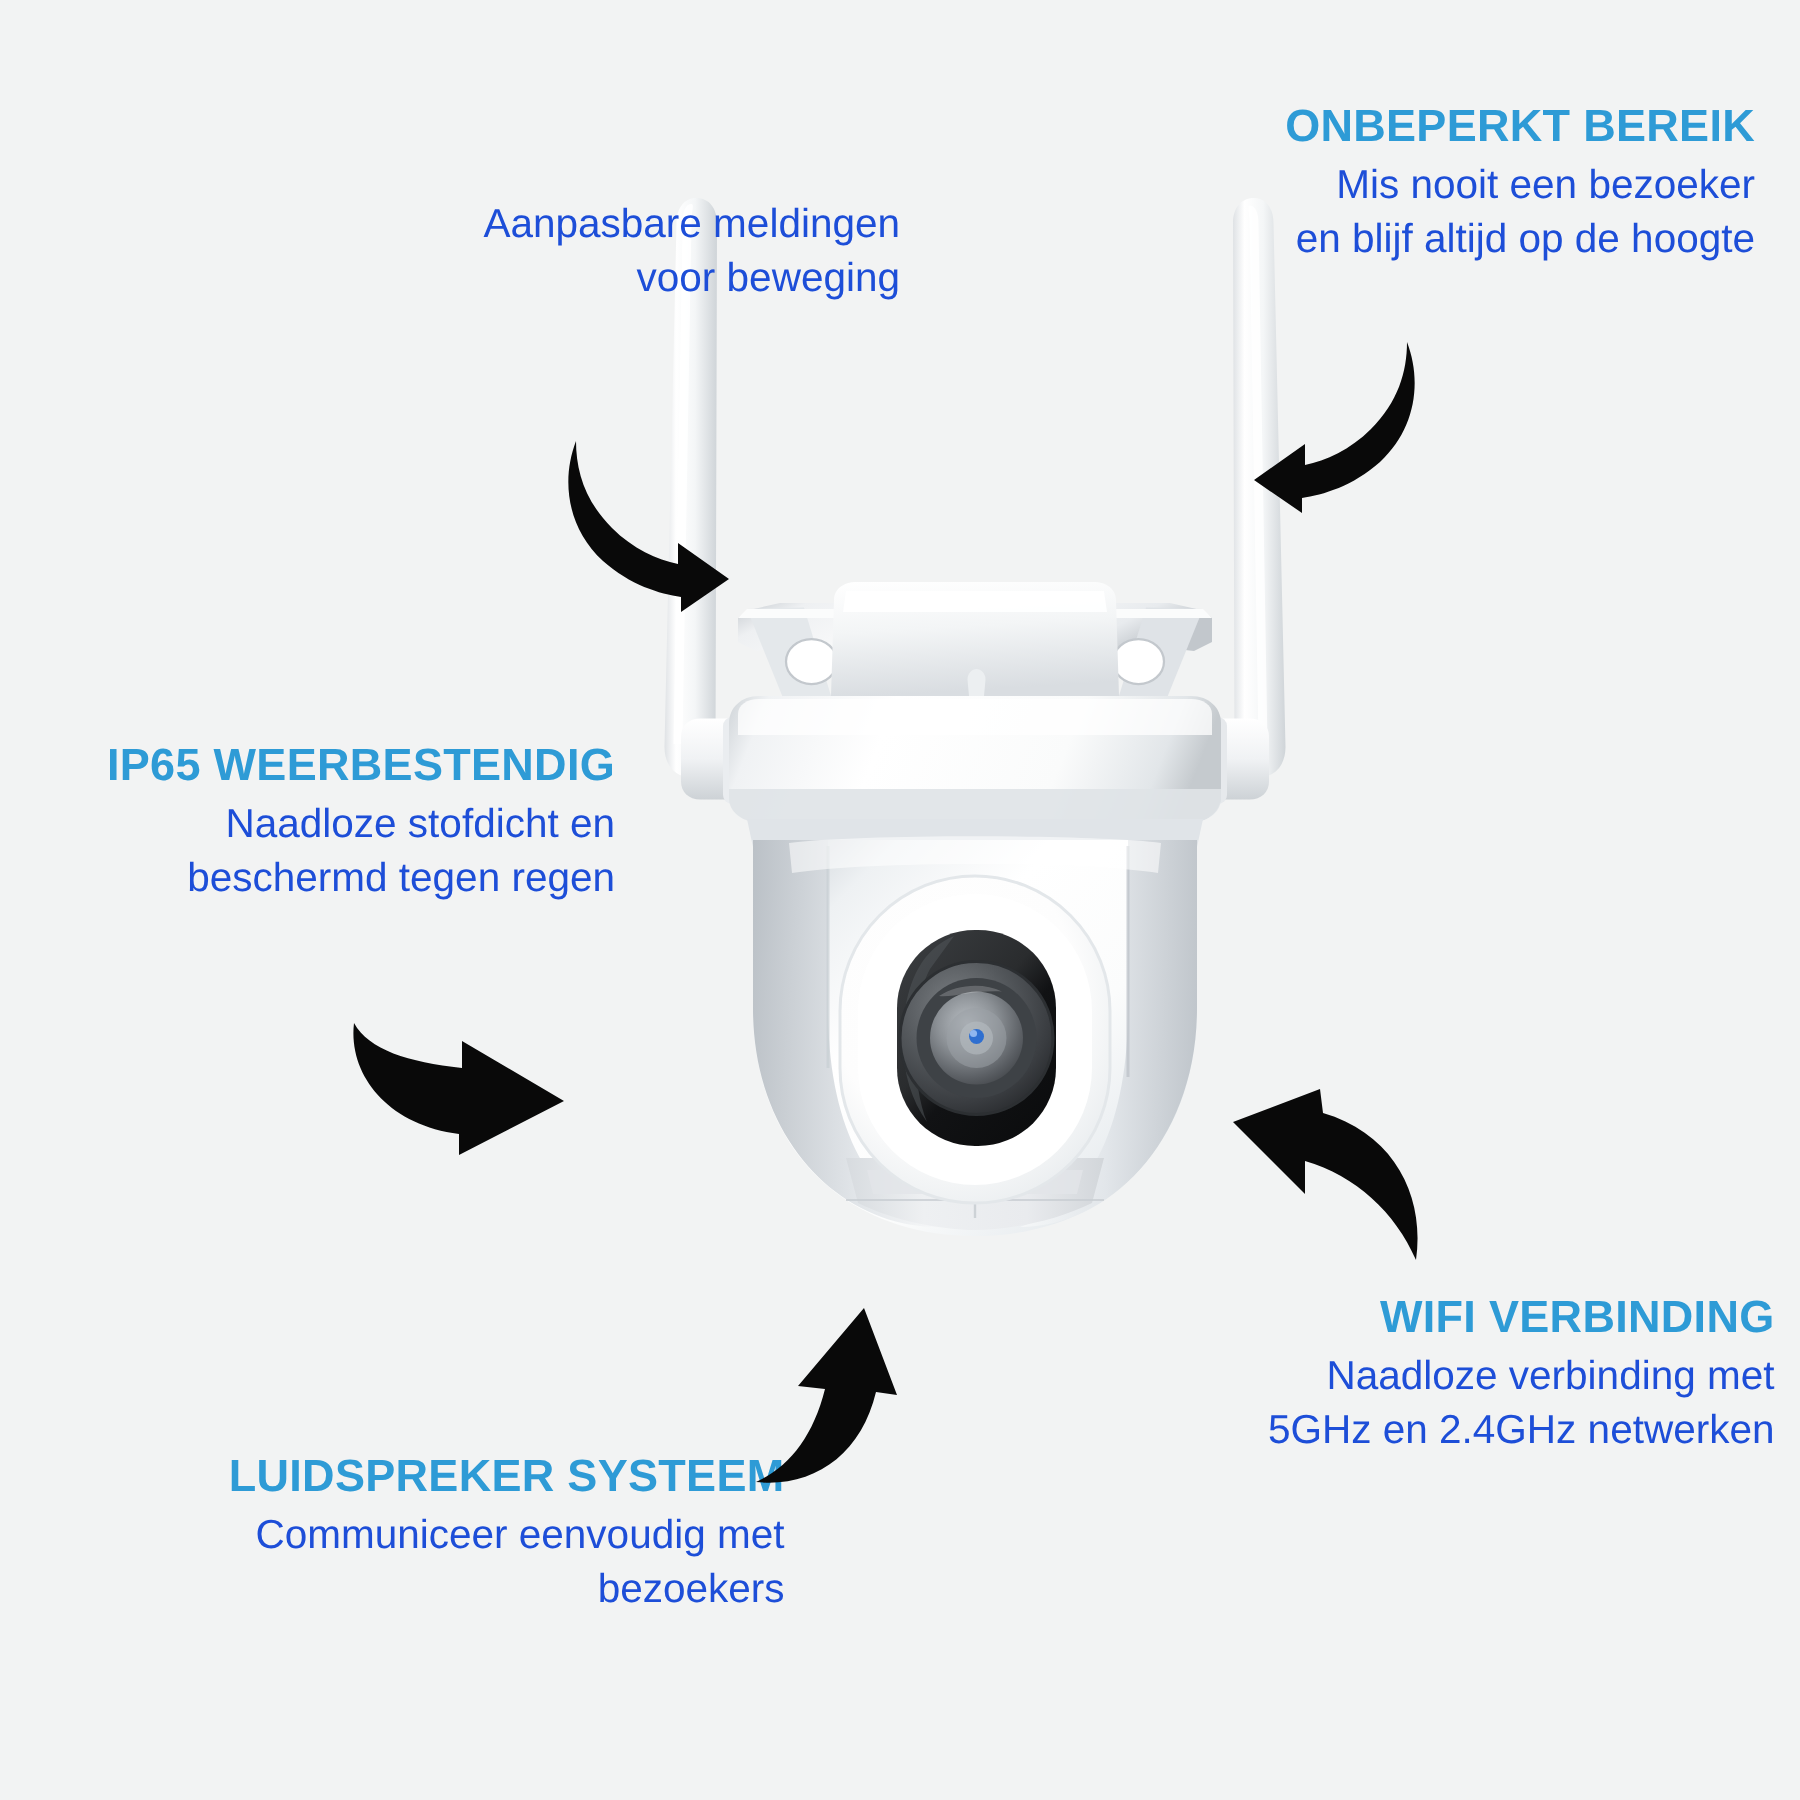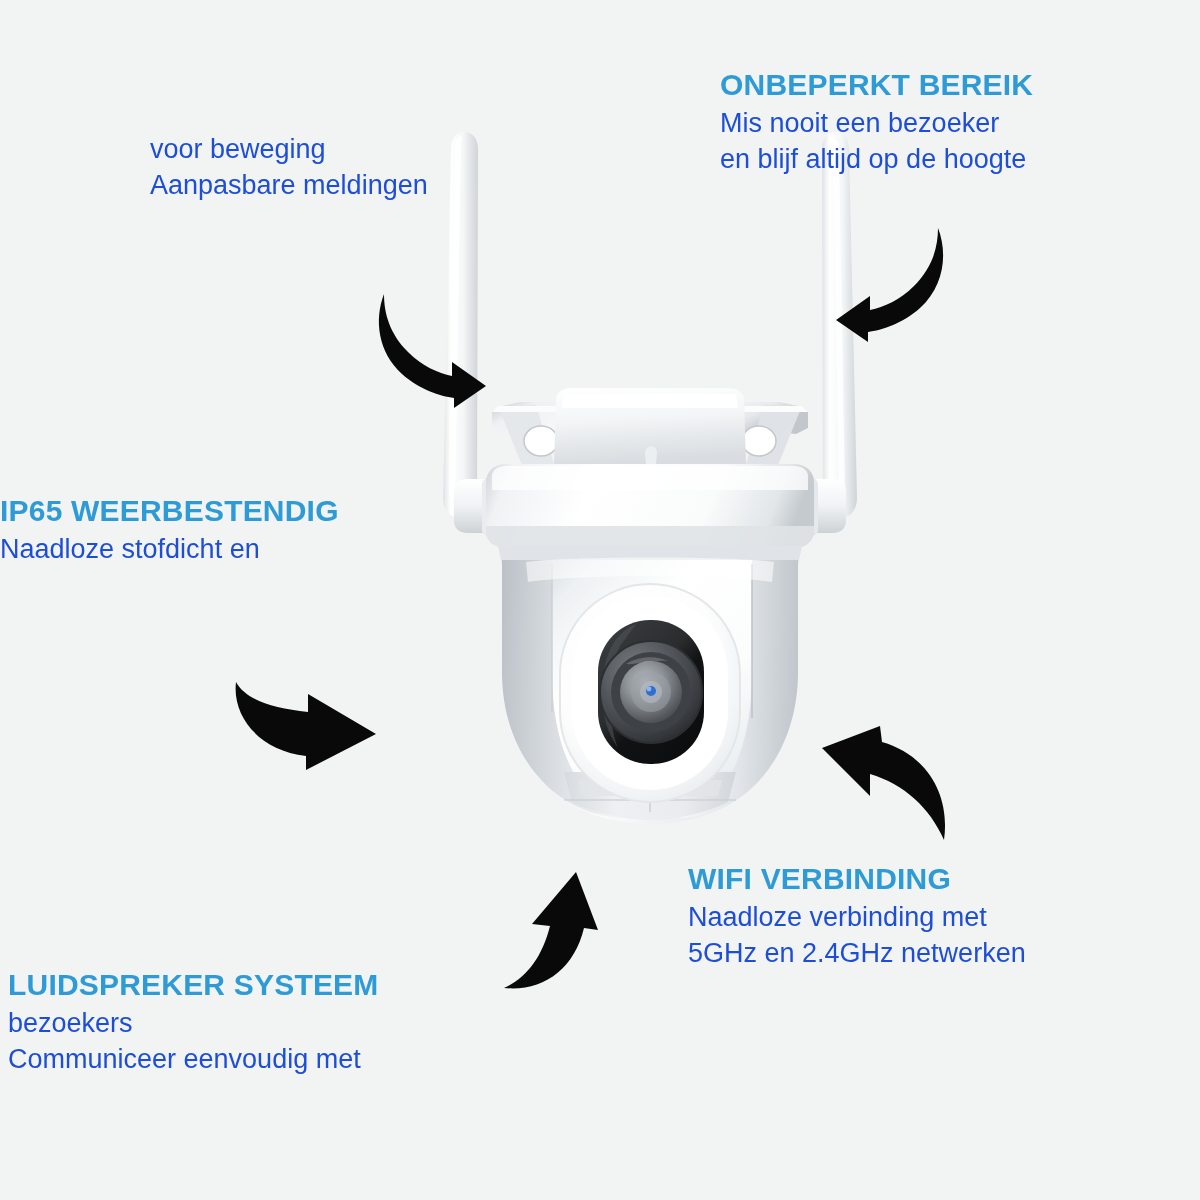--- a/index.html
+++ b/index.html
@@ -35,26 +35,26 @@
   }
   .callout .desc {
     font-size: 27px;
     font-weight: normal;
     color: #1d4ed8;
     line-height: 1.33;
     margin: 0;
   }
   .callout .desc .ln { display: block; white-space: nowrap; }
 
-  .ctr { text-align: left; }
+  .ctr { text-align: right; }
 
   #callout-motion        { left: 150px; top: 132px;  width: 450px; }
   #callout-range         { left: 720px; top: 68px;   width: 450px; }
   #callout-weather       { left: 0px;   top: 494px;  width: 410px; }
-  #callout-wifi          { left: 688px; top: 862px;  width: 465px; }
+  #callout-wifi          { left: 718px; top: 862px;  width: 465px; }
   #callout-speaker       { left: 8px;   top: 968px;  width: 515px; }
 
   
   .arrow {
     position: absolute;
     z-index: 45;
     pointer-events: none;
   }
   #arrow-motion   { left: 368px; top: 286px; width: 130px; height: 126px; }
   #arrow-range    { left: 822px; top: 220px; width: 132px; height: 128px; }
@@ -245,53 +245,54 @@
         <circle cx="211" cy="580" r="11" fill="#b6bcc1" opacity="0.6"></circle>
         <circle cx="211" cy="579" r="5" fill="#2f6fd0"></circle>
         <circle cx="209" cy="577" r="2.4" fill="#8fb6ef"></circle>
         <path d="M186 552 C198 544 216 543 228 549 C210 548 196 553 186 552 Z" fill="#ffffff" opacity="0.2"></path>
       </g>
     </svg>
   </div>
 
   <div class="callout ctr" id="callout-motion">
     <p class="desc">
+      <span class="ln">Aanpasbare meldingen</span>
       <span class="ln">voor beweging</span>
-      <span class="ln">Aanpasbare meldingen</span>
     </p>
   </div>
 
   <div class="callout ctr" id="callout-range">
     <p class="title">ONBEPERKT BEREIK</p>
     <p class="desc">
       <span class="ln">Mis nooit een bezoeker</span>
       <span class="ln">en blijf altijd op de hoogte</span>
     </p>
   </div>
 
   <div class="callout ctr" id="callout-weather">
     <p class="title">IP65 WEERBESTENDIG</p>
     <p class="desc">
       <span class="ln">Naadloze stofdicht en</span>
+      <span class="ln">beschermd tegen regen</span>
     </p>
   </div>
 
   <div class="callout ctr" id="callout-wifi">
     <p class="title">WIFI VERBINDING</p>
     <p class="desc">
       <span class="ln">Naadloze verbinding met</span>
       <span class="ln">5GHz en 2.4GHz netwerken</span>
     </p>
   </div>
 
   <div class="callout ctr" id="callout-speaker">
     <p class="title">LUIDSPREKER SYSTEEM</p>
     <p class="desc">
+      <span class="ln">Communiceer eenvoudig met</span>
       <span class="ln">bezoekers</span>
-      <span class="ln">Communiceer eenvoudig met</span>
     </p>
   </div>
 
   <div class="arrow" id="arrow-motion">
     <svg viewBox="0 0 130 126" xmlns="http://www.w3.org/2000/svg">
       <path d="M16 8 C6 34 10 66 34 88 C52 104 72 110 86 112 L86 122 L118 100 L84 76 L84 90 C70 87 54 80 40 66 C22 48 16 28 16 8 Z" fill="#090909"></path>
     </svg>
   </div>
 
   <div class="arrow" id="arrow-range">

